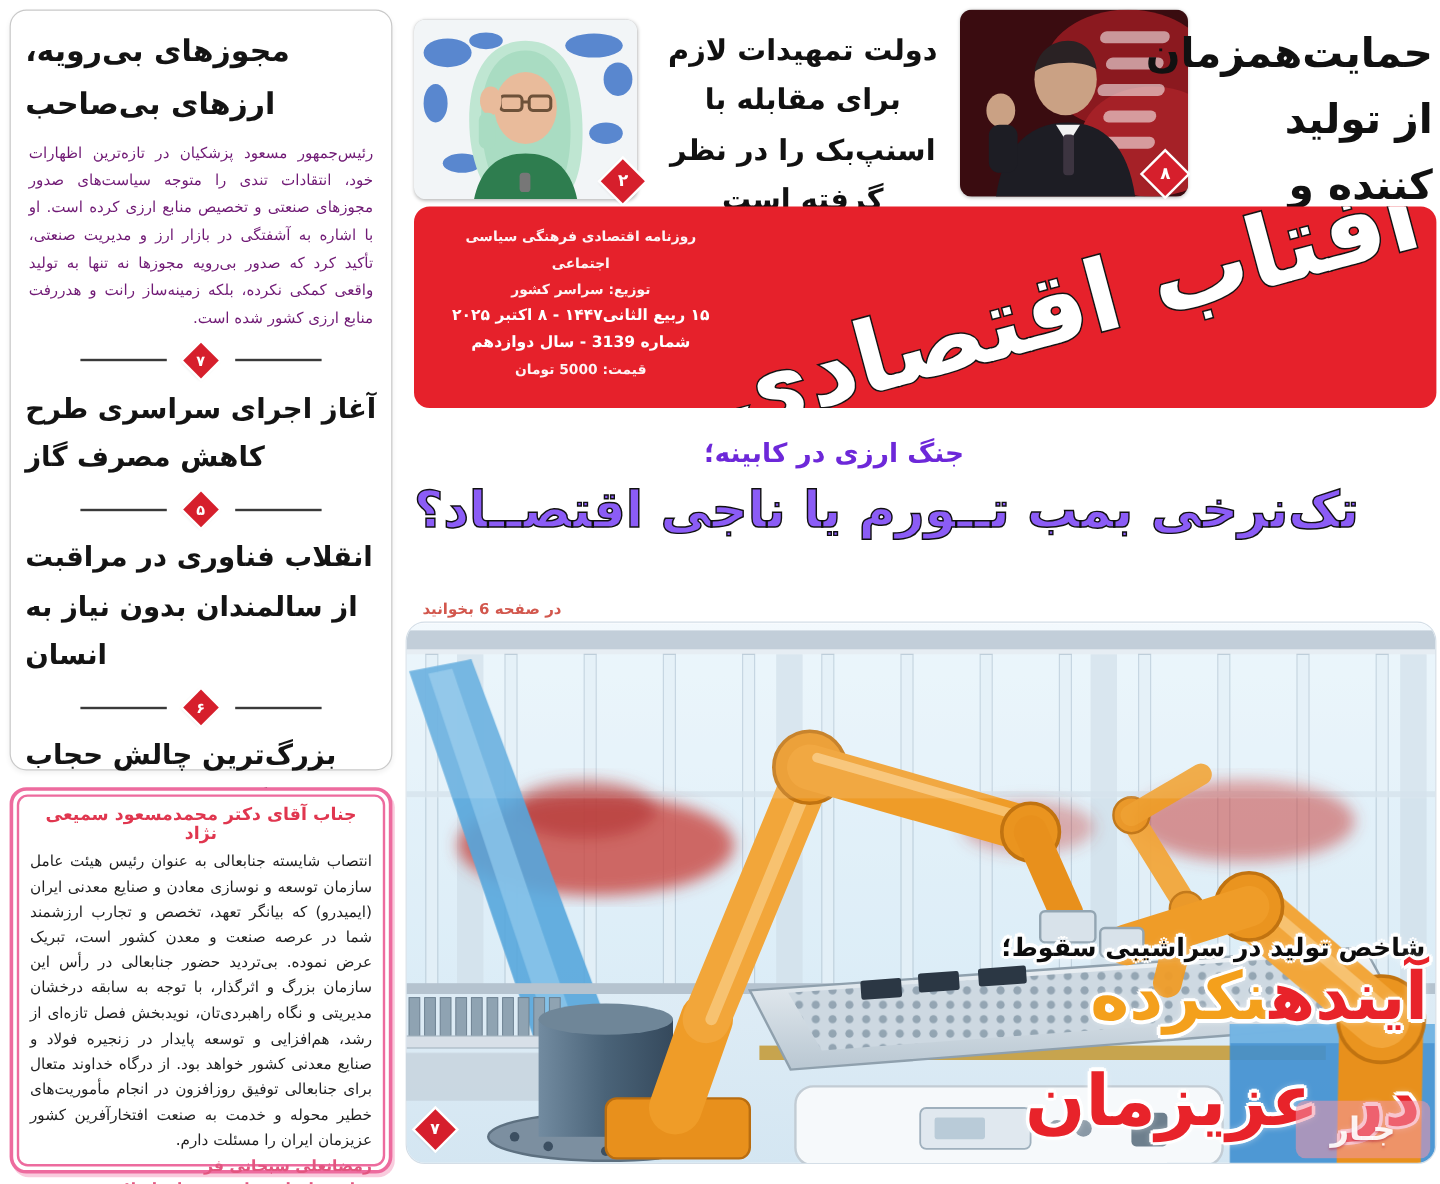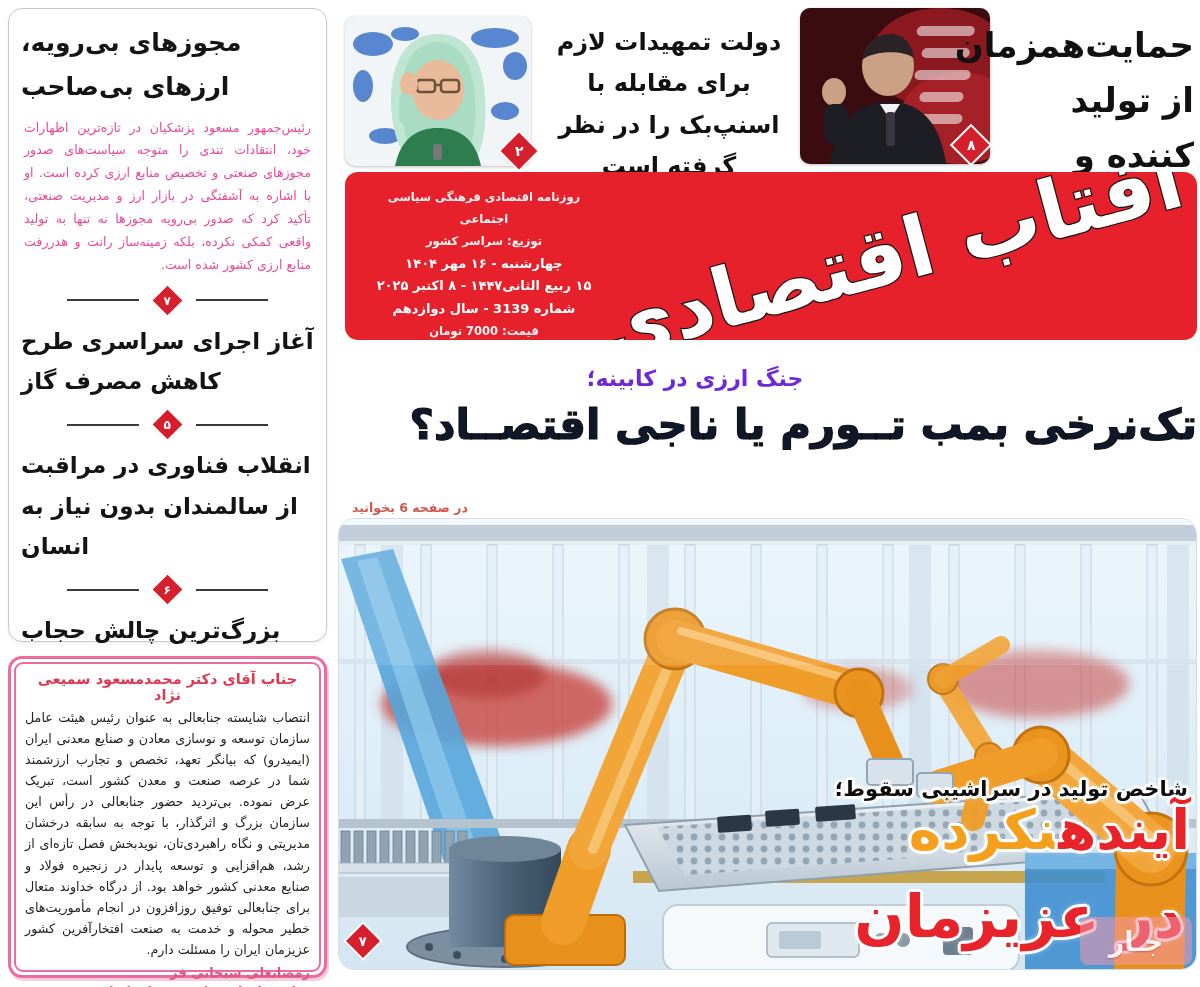--- a/index.html
+++ b/index.html
@@ -11,21 +11,21 @@
   .abs { position:absolute; }
   .diamond { background:#d61f2c; transform:rotate(45deg); display:flex; align-items:center; justify-content:center;
              box-shadow:0 0 0 2px #fff, 0 1px 3px rgba(0,0,0,.25); }
   .diamond > span { transform:rotate(-45deg); color:#fff; font-weight:bold; line-height:1; }
 
   
   .left-box { left:8px; top:8px; width:319px; height:634px; border:1px solid #c9c9c9; border-radius:14px;
               background:#fff; box-shadow:0 2px 4px rgba(0,0,0,.06); padding:10px 12px 0 12px; }
   .story-title { text-align:left; font-weight:bold; color:#141414; font-size:23px; line-height:1.75; letter-spacing:-.5px; }
   .story-title.big { font-size:25px; margin-top:2px; }
-  .story-body { text-align:justify; color:#ec4899; font-size:12.6px; line-height:1.82; margin-top:8px; padding:0 3px; }
+  .story-body { text-align:justify; color:#701a75; font-size:12.6px; line-height:1.82; margin-top:8px; padding:0 3px; }
   .divider { display:flex; align-items:center; justify-content:center; gap:18px; margin:13px 0 10px 0; }
   .divider .line { height:2px; background:#3a3a3a; width:72px; }
   .divider .diamond { width:21px; height:21px; }
   .divider .diamond > span { font-size:12px; }
 
   
   .pink-outer { left:8px; top:656px; width:319px; height:322px; border:3px solid #ed6b9e; border-radius:14px;
                 padding:3px; background:#fff; box-shadow:2px 3px 0 rgba(237,107,158,.35); }
   .pink-inner { width:100%; height:100%; border:2px solid #ed6b9e; border-radius:9px; padding:7px 9px 12px 9px; }
   .pink-title { text-align:center; color:#e0364f; font-weight:bold; font-size:14.5px; margin-bottom:4px; }
@@ -45,21 +45,21 @@
 
   
   .masthead { left:345px; top:172px; width:852px; height:168px; background:#e6212b; border-radius:13px; overflow:hidden; }
   .mast-info { position:absolute; left:20px; top:15px; width:238px; text-align:center; color:#ffffff; direction:rtl; }
   .mast-info .l { font-size:11.5px; font-weight:bold; line-height:1.9; opacity:.95; }
   .mast-info .d { font-size:13px; font-weight:bold; line-height:1.75; }
   .mast-callig { position:absolute; right:-10px; top:-30px; width:620px; height:230px; }
 
   
   .kicker { left:345px; top:366px; width:700px; text-align:center; color:#6d28d9; font-weight:bold; font-size:22px; }
-  .main-headline { left:345px; top:400px; width:852px; text-align:right; color:#0f172a; font-weight:bold;
+  .main-headline { left:345px; top:400px; width:852px; text-align:left; color:#8b5cf6; font-weight:bold;
                    font-size:42px; letter-spacing:-1px; -webkit-text-stroke:1.2px #101010; }
   .read-more { left:352px; top:500px; color:#d2574d; font-weight:bold; font-size:12.5px; }
 
   
   .photo-main { left:338px; top:518px; width:859px; height:452px; border-radius:16px; overflow:hidden;
                 border:1px solid #d4dee7; }
   .outline-w { text-shadow:-2px -2px 0 #fff, 2px -2px 0 #fff, -2px 2px 0 #fff, 2px 2px 0 #fff,
                0 -3px 0 #fff, 0 3px 0 #fff, -3px 0 0 #fff, 3px 0 0 #fff, 0 0 7px #fff; }
   .photo-tagline { position:absolute; right:8px; top:258px; font-size:21px; font-weight:bold; color:#0d0d0d; }
   .photo-head1 { position:absolute; right:6px; top:284px; font-size:55px; font-weight:bold; letter-spacing:-1px; line-height:1; }
@@ -196,24 +196,23 @@
   </div>
   <div class="abs diamond photo-diamond" style="left:958px; top:132px;">
     <span>۸</span>
   </div>
   <div class="abs right-headline">حمایت‌همزمان از تولید کننده و مصرف کننده</div>
 
   <div class="abs masthead">
     <div class="mast-info">
       <div class="l">روزنامه اقتصادی فرهنگی سیاسی اجتماعی</div>
       <div class="l">توزیع: سراسر کشور</div>
-      <div class="d">چهارشنبه - ۱۶ مهر ۱۴۰۴</div>
       <div class="d">۱۵ ربیع الثانی۱۴۴۷ - ۸ اکتبر ۲۰۲۵</div>
       <div class="d">شماره 3139 - سال دوازدهم</div>
-      <div class="l">قیمت: 7000 تومان</div>
+      <div class="l">قیمت: 5000 تومان</div>
 
     </div>
     <svg class="mast-callig" viewBox="0 0 620 230">
       <text x="310" y="140" transform="rotate(-15 310 140)" text-anchor="middle" font-family="DejaVu Sans, sans-serif" font-weight="bold" font-size="82" fill="#ffffff" stroke="#141414" stroke-width="2.5" paint-order="stroke" style="letter-spacing:-3px;">آفتاب اقتصادی</text>
     </svg>
   </div>
 
   <div class="abs kicker">جنگ ارزی در کابینه؛</div>
   <div class="abs main-headline">تک‌نرخی بمب تــورم یا ناجی اقتصــاد؟</div>
   <div class="abs read-more">در صفحه 6 بخوانید</div>

